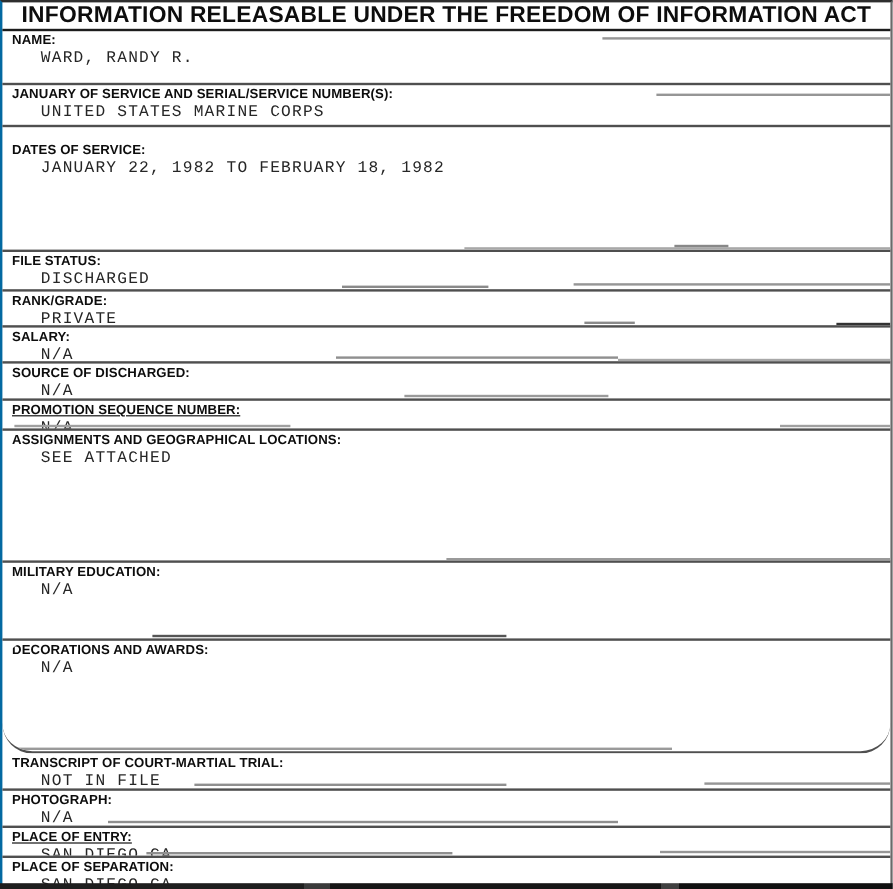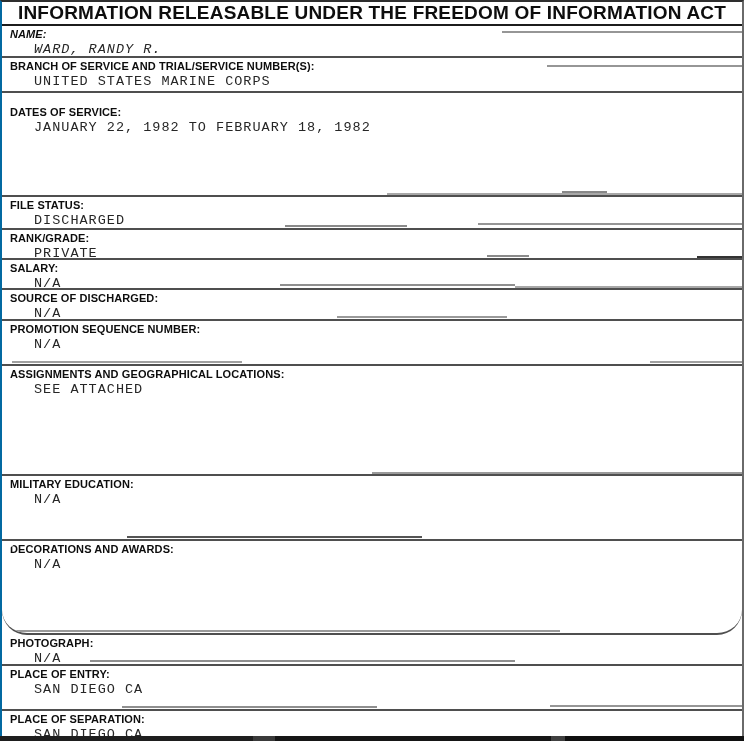--- a/index.html
+++ b/index.html
@@ -52,27 +52,27 @@
   .val {
     margin-left: 24px;
     margin-top: 2px;
     font-family: "Liberation Mono", "DejaVu Sans Mono", monospace;
     font-size: 13.5px;
     letter-spacing: 1px;
     color: #262626;
     white-space: pre;
   }
   
-  .h28 { height: 32px; font-style: italic; }
+  .h28 { height: 45px; }
   .h35 { height: 35px; }
   .h93 { height: 93px; margin-top: 11px; }
   .h33 { height: 33px; }
   .h30 { height: 30px; }
   .h31 { height: 31px; }
-  .h29 { height: 45px; }
+  .h29 { height: 25px; text-decoration: underline; }
   .h110 { height: 110px; }
   .h65 { height: 65px; }
   .h94 { height: 94px; border-radius: 25px; }
   .h42 { height: 42px; border-bottom: none; }
   
   .art {
     position: absolute;
     height: 2px;
     background: #969696;
     display: block;
@@ -95,21 +95,21 @@
 
   <div class="title">INFORMATION RELEASABLE UNDER THE FREEDOM OF INFORMATION ACT</div>
 
   <div class="row h28">
     <div class="lbl">NAME:</div>
     <div class="val">WARD, RANDY R.</div>
     <i class="art" style="top:5px; left:500px; width:240px;"></i>
   </div>
 
   <div class="row h35">
-    <div class="lbl">BRANCH OF SERVICE AND TRIAL/SERVICE NUMBER(S):</div>
+    <div class="lbl">JANUARY OF SERVICE AND SERIAL/SERVICE NUMBER(S):</div>
     <div class="val">UNITED STATES MARINE CORPS</div>
     <i class="art" style="top:7px; left:545px; width:195px;"></i>
   </div>
 
   <div class="row h93">
     <div class="lbl">DATES OF SERVICE:</div>
     <div class="val">JANUARY 22, 1982 TO FEBRUARY 18, 1982</div>
     <i class="art" style="bottom:0; left:385px; width:355px; background:#a8a8a8;"></i>
     <i class="art" style="bottom:2px; left:560px; width:45px; background:#888888;"></i>
   </div>
@@ -159,20 +159,26 @@
     <div class="val">N/A</div>
     <i class="art" style="bottom:1px; left:125px; width:295px; background:#555555;"></i>
   </div>
 
   <div class="row h94">
     <div class="lbl">DECORATIONS AND AWARDS:</div>
     <div class="val">N/A</div>
     <i class="art" style="bottom:1px; left:8px; width:550px; background:#9a9a9a;"></i>
   </div>
 
+  <div class="row h31">
+    <div class="lbl">TRANSCRIPT OF COURT-MARTIAL TRIAL:</div>
+    <div class="val">NOT IN FILE</div>
+    <i class="art" style="bottom:2px; left:160px; width:260px; background:#8f8f8f;"></i>
+    <i class="art" style="bottom:3px; left:585px; width:155px;"></i>
+  </div>
 
   <div class="row h31">
     <div class="lbl">PHOTOGRAPH:</div>
     <div class="val">N/A</div>
     <i class="art" style="bottom:2px; left:88px; width:425px; background:#8f8f8f;"></i>
   </div>
 
   <div class="row h29">
     <div class="lbl">PLACE OF ENTRY:</div>
     <div class="val">SAN DIEGO CA</div>

